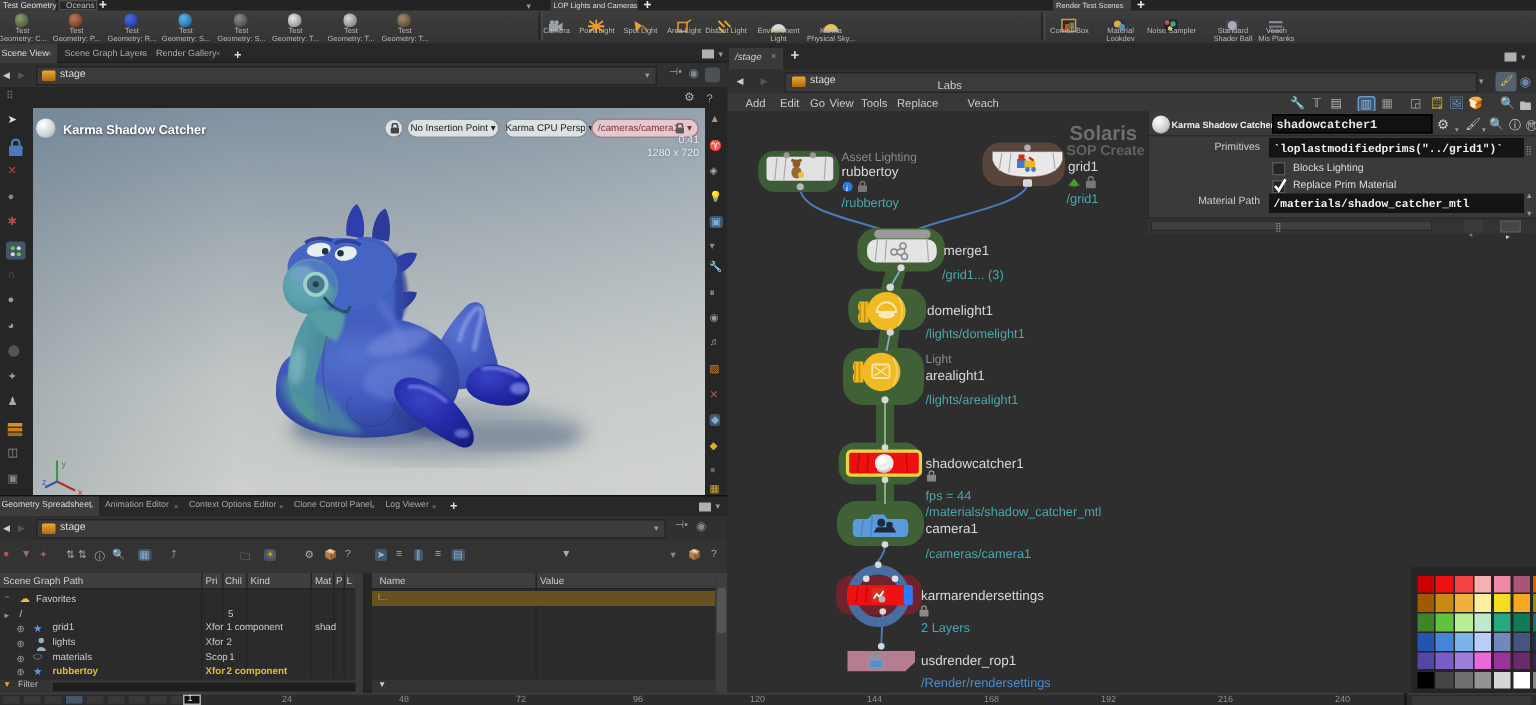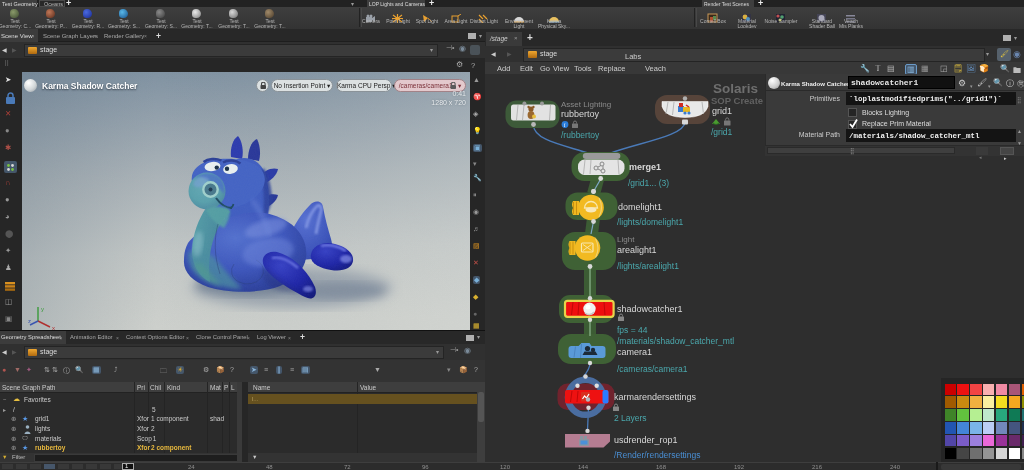--- a/index.html
+++ b/index.html
@@ -725,21 +725,21 @@
     </g>
 </svg>
 
 <div class="tx" style="left:713px;top:81px;font-size:13.5px;color:#6e6e6e;font-weight:bold;">Solaris</div>
 <div class="tx" style="left:711px;top:95px;font-size:9.5px;color:#626262;font-weight:bold;">SOP Create</div>
 <div class="tx" style="left:561px;top:99.5px;font-size:8px;color:#8a8a8a;font-weight:normal;">Asset Lighting</div>
 <div class="tx" style="left:561px;top:108.5px;font-size:9px;color:#d8d8d8;font-weight:normal;">rubbertoy</div>
 <div class="tx" style="left:561px;top:130px;font-size:8.5px;color:#4ba8ad;font-weight:normal;">/rubbertoy</div>
 <div class="tx" style="left:712px;top:105.5px;font-size:9px;color:#d8d8d8;font-weight:normal;">grid1</div>
 <div class="tx" style="left:711px;top:126.5px;font-size:8.5px;color:#4ba8ad;font-weight:normal;">/grid1</div>
-<div class="tx" style="left:629px;top:162px;font-size:9px;color:#d8d8d8;font-weight:bold;">merge1</div>
+<div class="tx" style="left:629px;top:162px;font-size:9px;color:#d8d8d8;font-weight:normal;">merge1</div>
 <div class="tx" style="left:628px;top:177.5px;font-size:8.5px;color:#4ba8ad;font-weight:normal;">/grid1... (3)</div>
 <div class="tx" style="left:618px;top:201.5px;font-size:9px;color:#d8d8d8;font-weight:normal;">domelight1</div>
 <div class="tx" style="left:617px;top:216.5px;font-size:8.5px;color:#4ba8ad;font-weight:normal;">/lights/domelight1</div>
 <div class="tx" style="left:617px;top:235px;font-size:8px;color:#8a8a8a;font-weight:normal;">Light</div>
 <div class="tx" style="left:617px;top:245px;font-size:9px;color:#d8d8d8;font-weight:normal;">arealight1</div>
 <div class="tx" style="left:617px;top:260.5px;font-size:8.5px;color:#4ba8ad;font-weight:normal;">/lights/arealight1</div>
 <div class="tx" style="left:617px;top:304px;font-size:9px;color:#d8d8d8;font-weight:normal;">shadowcatcher1</div>
 <div class="tx" style="left:617px;top:324.5px;font-size:8.5px;color:#4ba8ad;font-weight:normal;">fps = 44</div>
 <div class="tx" style="left:617px;top:336px;font-size:8.5px;color:#4ba8ad;font-weight:normal;">/materials/shadow_catcher_mtl</div>
 <div class="tx" style="left:617px;top:346.5px;font-size:9px;color:#d8d8d8;font-weight:normal;">camera1</div>

